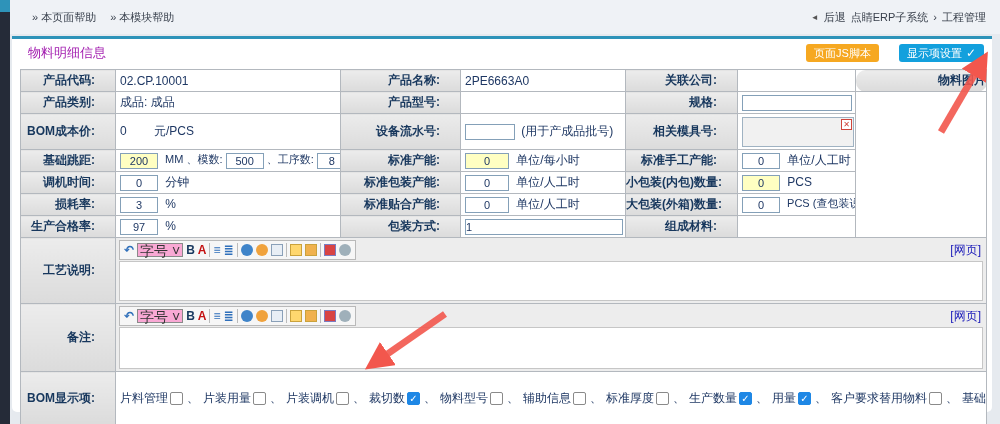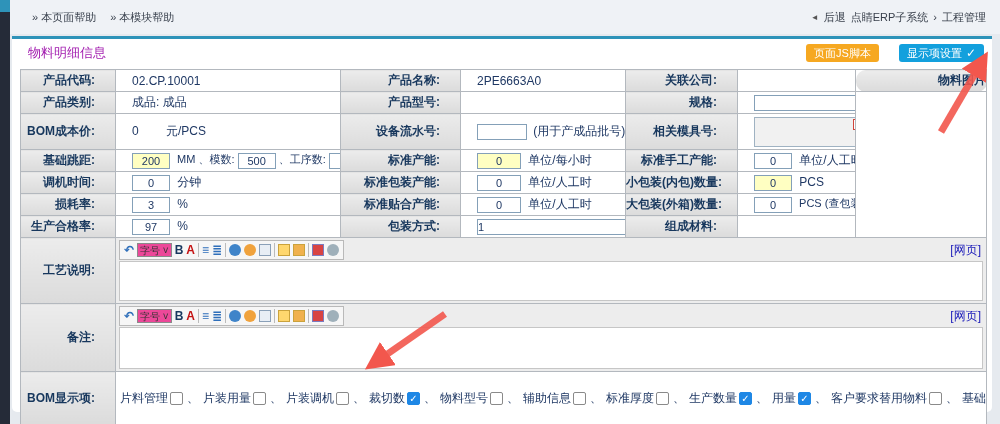--- a/index.html
+++ b/index.html
@@ -30,21 +30,21 @@
          cursor:pointer; font-family:inherit; display:inline-flex; align-items:center; gap:4px; }
   .btn-orange { background:var(--button_orange,#f6a821); }
   .btn-blue { background:var(--button_blue,#13a0dd); }
   .chk { font-weight:bold; font-size:12px; }
 
   
   table.form { position:absolute; left:8px; top:30px; width:966px; border-collapse:collapse; table-layout:fixed; }
   table.form td { border:1px solid #b3b8be; font-size:12px; height:22px; overflow:hidden; white-space:nowrap; }
   td.lbl { background:linear-gradient(#ececec,#dbdbdb); color:var(--label_text,#17375d); font-weight:bold;
            text-align:right; padding-right:20px; }
-  td.val { background:#fff; color:#1f3864; padding-left:16px; }
+  td.val { background:#fff; color:#1f3864; padding-left:4px; }
   td.imghead { background:linear-gradient(#ececec,#dbdbdb); color:var(--label_text,#17375d);
                font-weight:bold; text-align:right;border-radius:10px; }
   td.imgcell { background:#fff; }
   .unit { margin-left:4px; color:#1f3864; }
   .hint { margin-left:3px; color:#1f3864; }
   .inp { border:1px solid #84a0b8; height:16px; font-size:11px; color:#1f3864; text-align:center;
          font-family:inherit; background:#fff; vertical-align:middle; }
   .inp.yellow { background:var(--highlight_yellow,#ffffc2); }
   .w38{width:38px;} .w34{width:30px;} .w44{width:44px;} .w50{width:50px;} .w110{width:110px;} .w160{width:158px;}
   .mold-box { position:relative; width:112px; height:30px; background:#f1f1f1; border:1px solid #9fb2c2; margin:1px 0; }
@@ -53,21 +53,21 @@
 
   
   td.editor-cell { background:#ededed; vertical-align:top; padding:2px 3px; }
   .editor-top { display:flex; align-items:center; height:20px; }
   .toolbar { display:inline-flex; align-items:center; gap:3px; background:#f6f6f6; border:1px solid #b9b9b9;
              height:20px; padding:0 4px; }
   .ticon { display:inline-block; font-size:12px; line-height:14px; cursor:pointer; }
   .ticon.glyph { font-weight:bold; }
   .ticon.circle { width:12px; height:12px; border-radius:50%; }
   .ticon.square { width:12px; height:12px; border:1px solid #999; }
-  .tselect { border:1px solid #8a8a8a; background:#ec4899; font-size:10px; color:#333; padding:0 2px;
+  .tselect { border:1px solid #8a8a8a; background:#f9a8d4; font-size:14px; color:#333; padding:0 2px;
              height:14px; line-height:14px; cursor:pointer; }
   .tsep { width:1px; height:14px; background:#bbb; }
   .weblink { margin-left:auto; font-size:12px; color:var(--link_blue,#2020bb); cursor:pointer; text-decoration:none; padding-right:2px; }
   .editor-content { background:#fff; border:1px solid #c6c6c6; margin-top:1px; height:calc(100% - 23px); }
   .ed1 .editor-content { height:40px; } .ed2 .editor-content { height:42px; }
 
   
   td.bom-cell { background:#fff; padding-left:4px; }
   .bom-line { display:flex; align-items:center; white-space:nowrap; font-size:12px; color:#1f3864; }
   .bom-item { display:inline-flex; align-items:center; }

